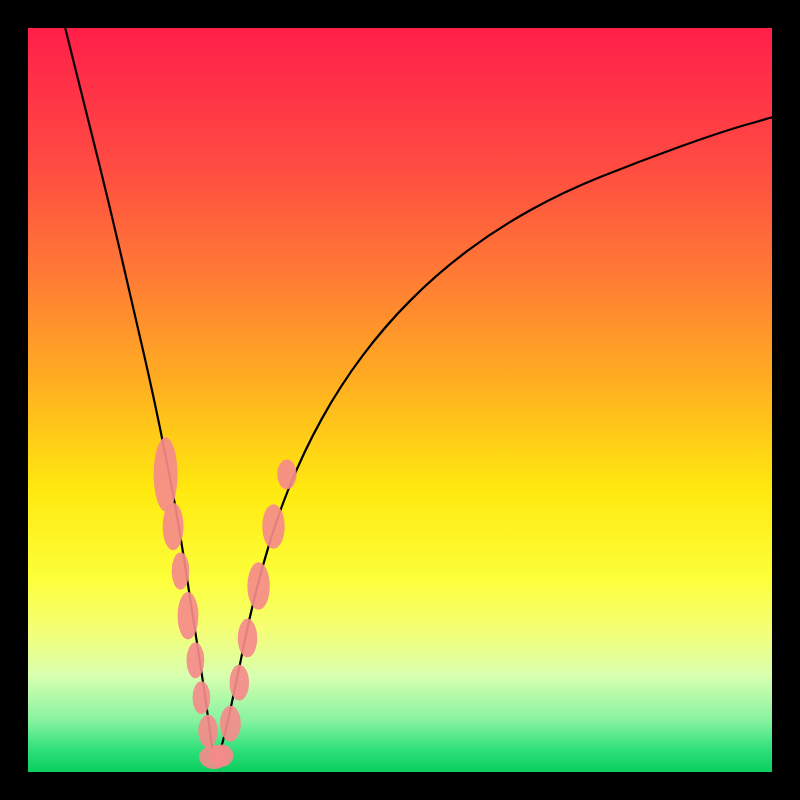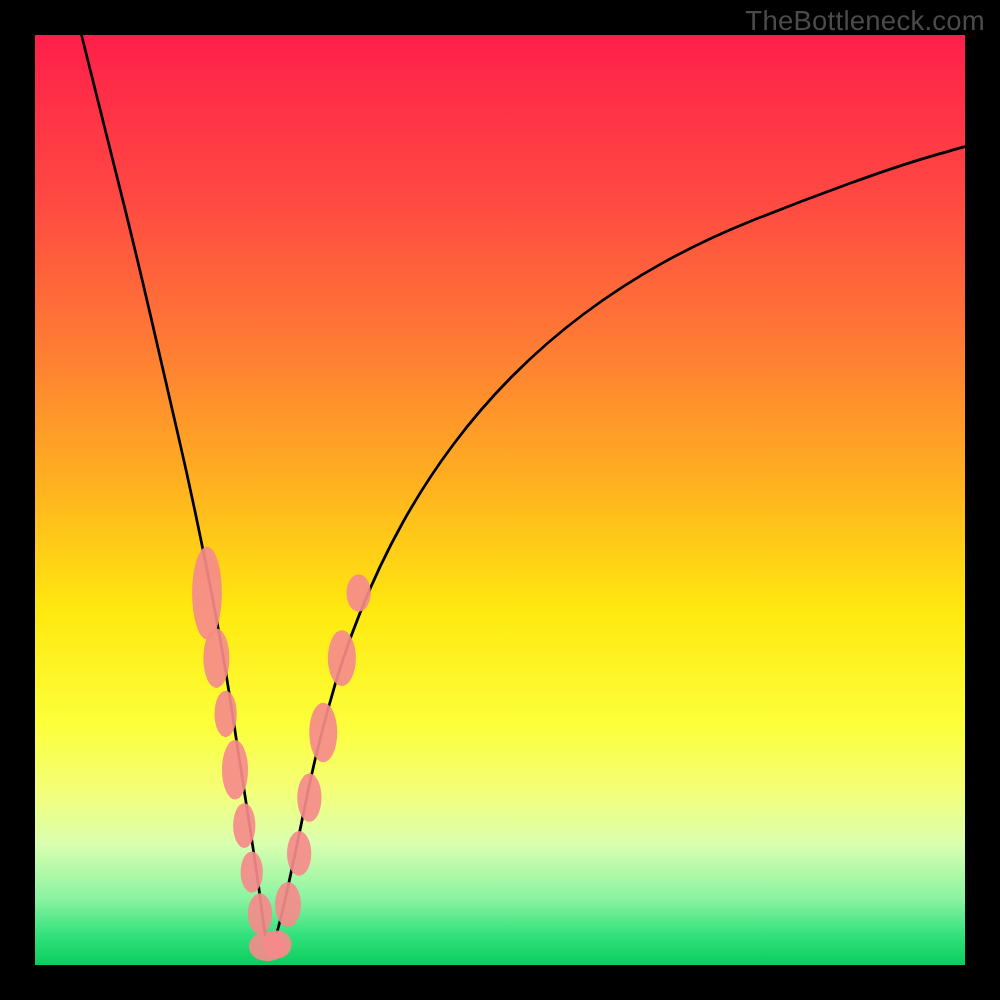--- a/index.html
+++ b/index.html
@@ -74,14 +74,13 @@
           <ellipse cx="193.4" cy="727.6" rx="11.9" ry="11.2" fill="#f58b8b" fill-opacity="0.92"></ellipse>
           <ellipse cx="202.4" cy="695.6" rx="10.4" ry="17.9" fill="#f58b8b" fill-opacity="0.92"></ellipse>
           <ellipse cx="211.3" cy="654.7" rx="9.7" ry="17.9" fill="#f58b8b" fill-opacity="0.92"></ellipse>
           <ellipse cx="219.5" cy="610.1" rx="9.7" ry="19.3" fill="#f58b8b" fill-opacity="0.92"></ellipse>
           <ellipse cx="230.6" cy="558.0" rx="11.2" ry="23.8" fill="#f58b8b" fill-opacity="0.92"></ellipse>
           <ellipse cx="245.5" cy="498.5" rx="11.2" ry="22.3" fill="#f58b8b" fill-opacity="0.92"></ellipse>
           <ellipse cx="258.9" cy="446.4" rx="9.7" ry="14.9" fill="#f58b8b" fill-opacity="0.92"></ellipse>
         </g>
     </svg>
   </div>
-  <div class="attribution">TheBottleneck.com</div>
 </div>
 
 </body></html>

